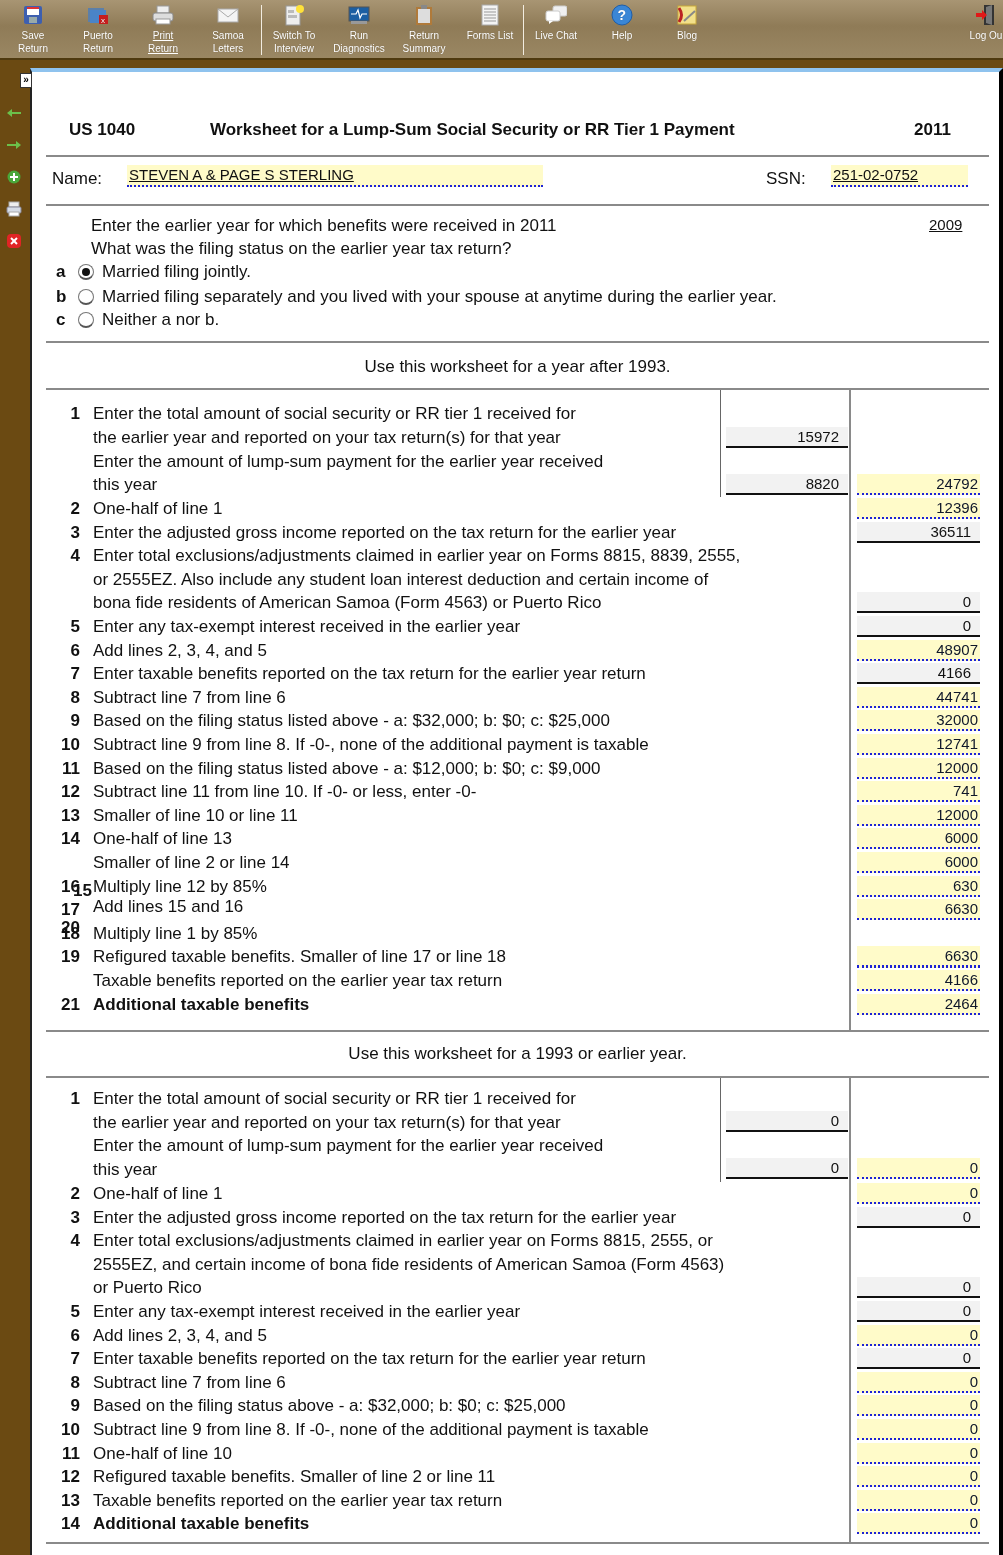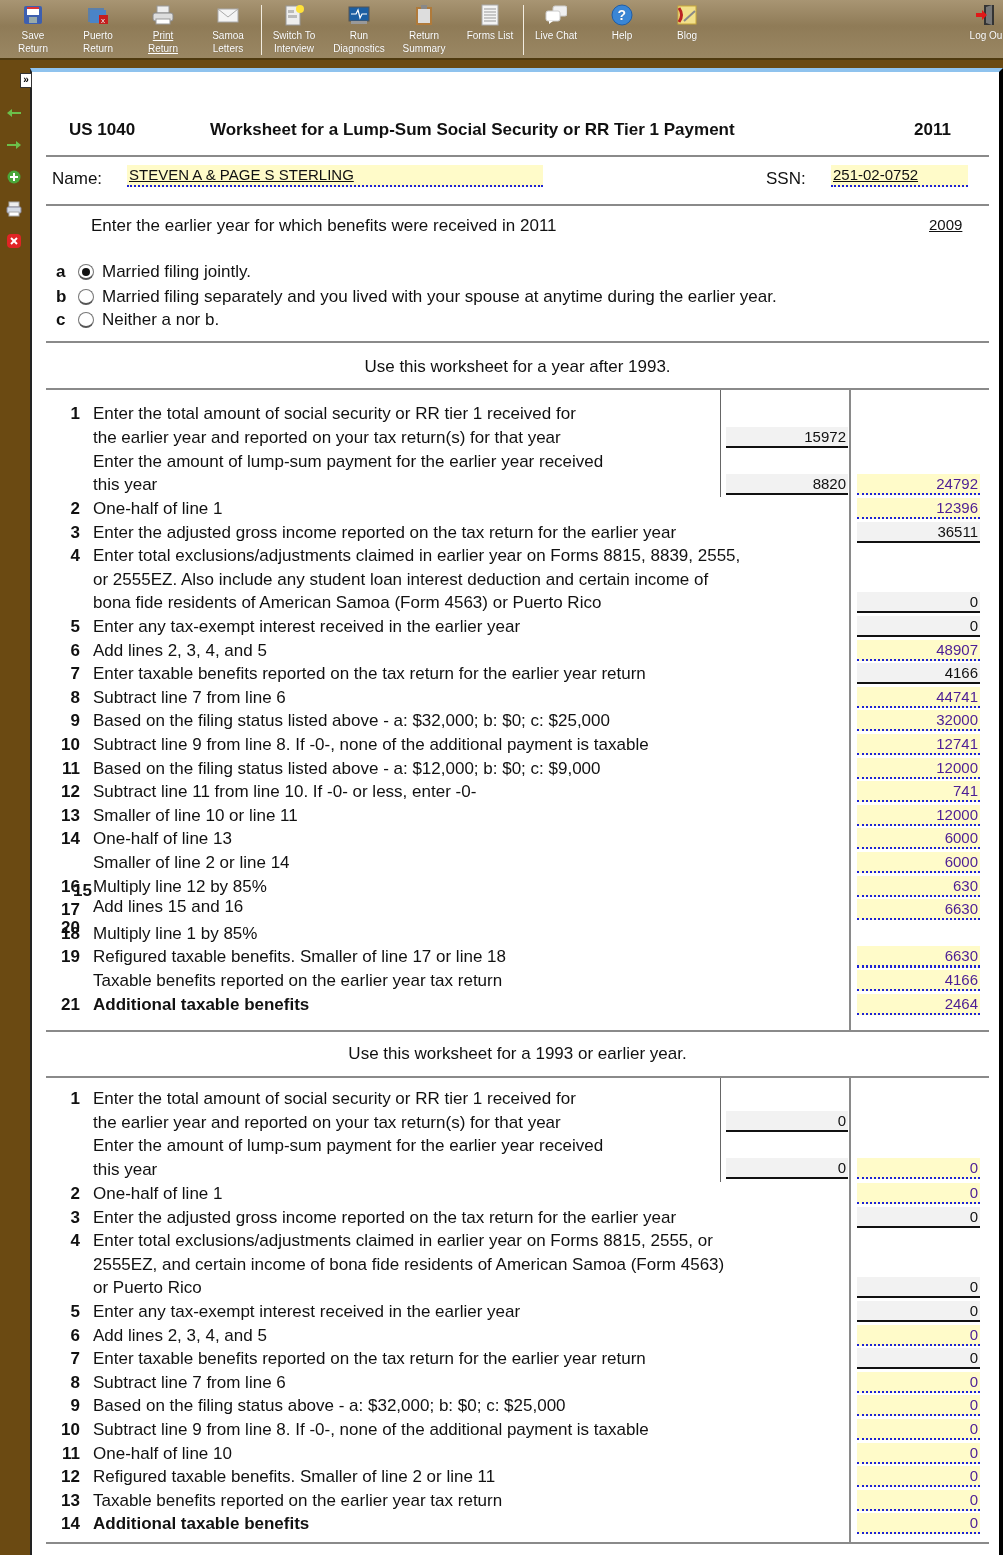--- a/index.html
+++ b/index.html
@@ -29,23 +29,23 @@
   .hr { position: absolute; left: 14px; width: 943px; height: 2px; background: #8a8a8a; }
   .vr { position: absolute; width: 2px; background: #8a8a8a; }
   .vr-thin { position: absolute; width: 1px; background: #666; }
 
   .hdr { font-weight: bold; font-size: 17px; }
   .ln-num { position: absolute; width: 48px; text-align: right; font-weight: bold; }
   .ln-txt { position: absolute; left: 61px; }
   .bold { font-weight: bold; }
 
   .yfield { position: absolute; background: #fffbc9; border-bottom: 2px dotted #1c22d6; text-align: right;
-    font-size: 15px; line-height: 19px; height: 21px; padding-right: 2px; color: #4c1d95; cursor: text; }
+    font-size: 15px; line-height: 19px; height: 21px; padding-right: 2px; color: #0f172a; cursor: text; }
   .gfield { position: absolute; background: #f2f2f2; border-bottom: 2px solid #111; text-align: right;
-    font-size: 15px; line-height: 19px; height: 21px; padding-right: 2px; color: #111; cursor: text; }
+    font-size: 15px; line-height: 19px; height: 21px; padding-right: 9px; color: #111; cursor: text; }
   .name-field { position: absolute; background: #fffbc9; border-bottom: 2px dotted #1c22d6; font-size: 15px;
     line-height: 19px; height: 22px; padding-left: 2px; text-decoration: underline; cursor: text; }
   .plain-field { position: absolute; font-size: 15px; line-height: 19px; text-decoration: underline; cursor: text; }
 
   .radio-row { position: absolute; left: 24px; display: flex; align-items: center; }
   .radio-letter { width: 22px; font-weight: bold; }
   .radio { width: 16px; height: 16px; border: 1px solid #777; border-radius: 50%; margin-right: 8px; position: relative;
     background: #fff; cursor: pointer; border-bottom: 2px solid #555; }
   .radio.checked::after { content: ""; position: absolute; left: 3px; top: 3px; width: 8px; height: 8px; border-radius: 50%; background: #111; }
 
@@ -236,20 +236,21 @@
   <div class="hr" style="top:83px;"></div>
 
   <div class="abs" style="left:20px;top:97px;">Name:</div>
   <div class="name-field" style="left:95px;top:93px;width:416px;">STEVEN A &amp; PAGE S STERLING</div>
   <div class="abs" style="left:734px;top:97px;">SSN:</div>
   <div class="name-field" style="left:799px;top:93px;width:137px;">251-02-0752</div>
   <div class="hr" style="top:132px;"></div>
 
   <div class="abs" style="left:59px;top:144px;">Enter the earlier year for which benefits were received in 2011</div>
   <div class="plain-field" style="left:897px;top:143px;width:52px;">2009</div>
+  <div class="abs" style="left:59px;top:167px;">What was the filing status on the earlier year tax return?</div>
 
   <div class="radio-row" style="top:190px;">
     <span class="radio-letter">a</span>
     <span class="radio checked"></span>
     <span>Married filing jointly.</span>
   </div>
   <div class="radio-row" style="top:215px;">
     <span class="radio-letter">b</span>
     <span class="radio"></span>
     <span>Married filing separately and you lived with your spouse at anytime during the earlier year.</span>

